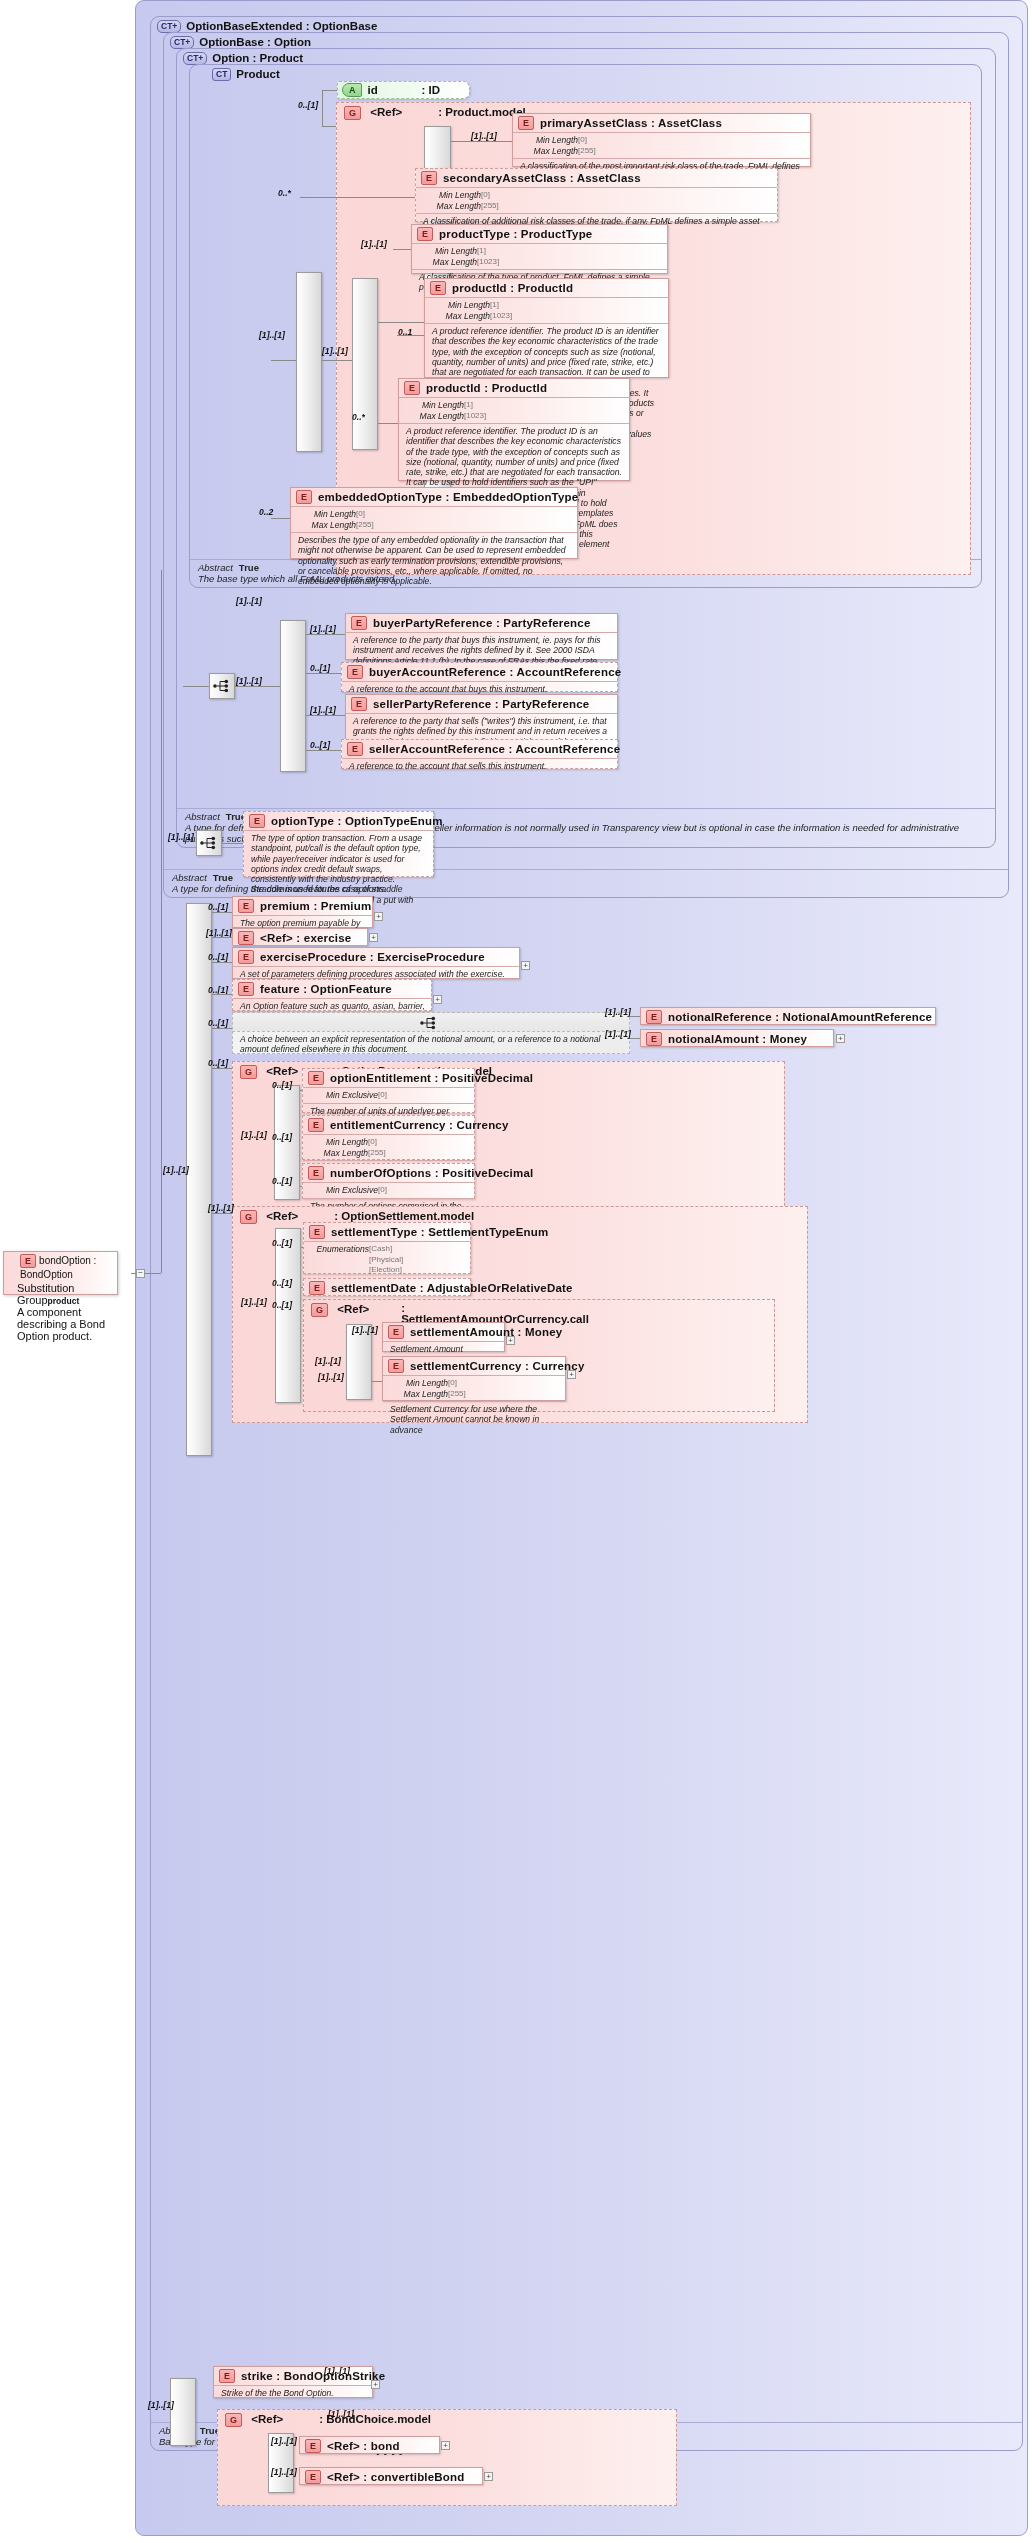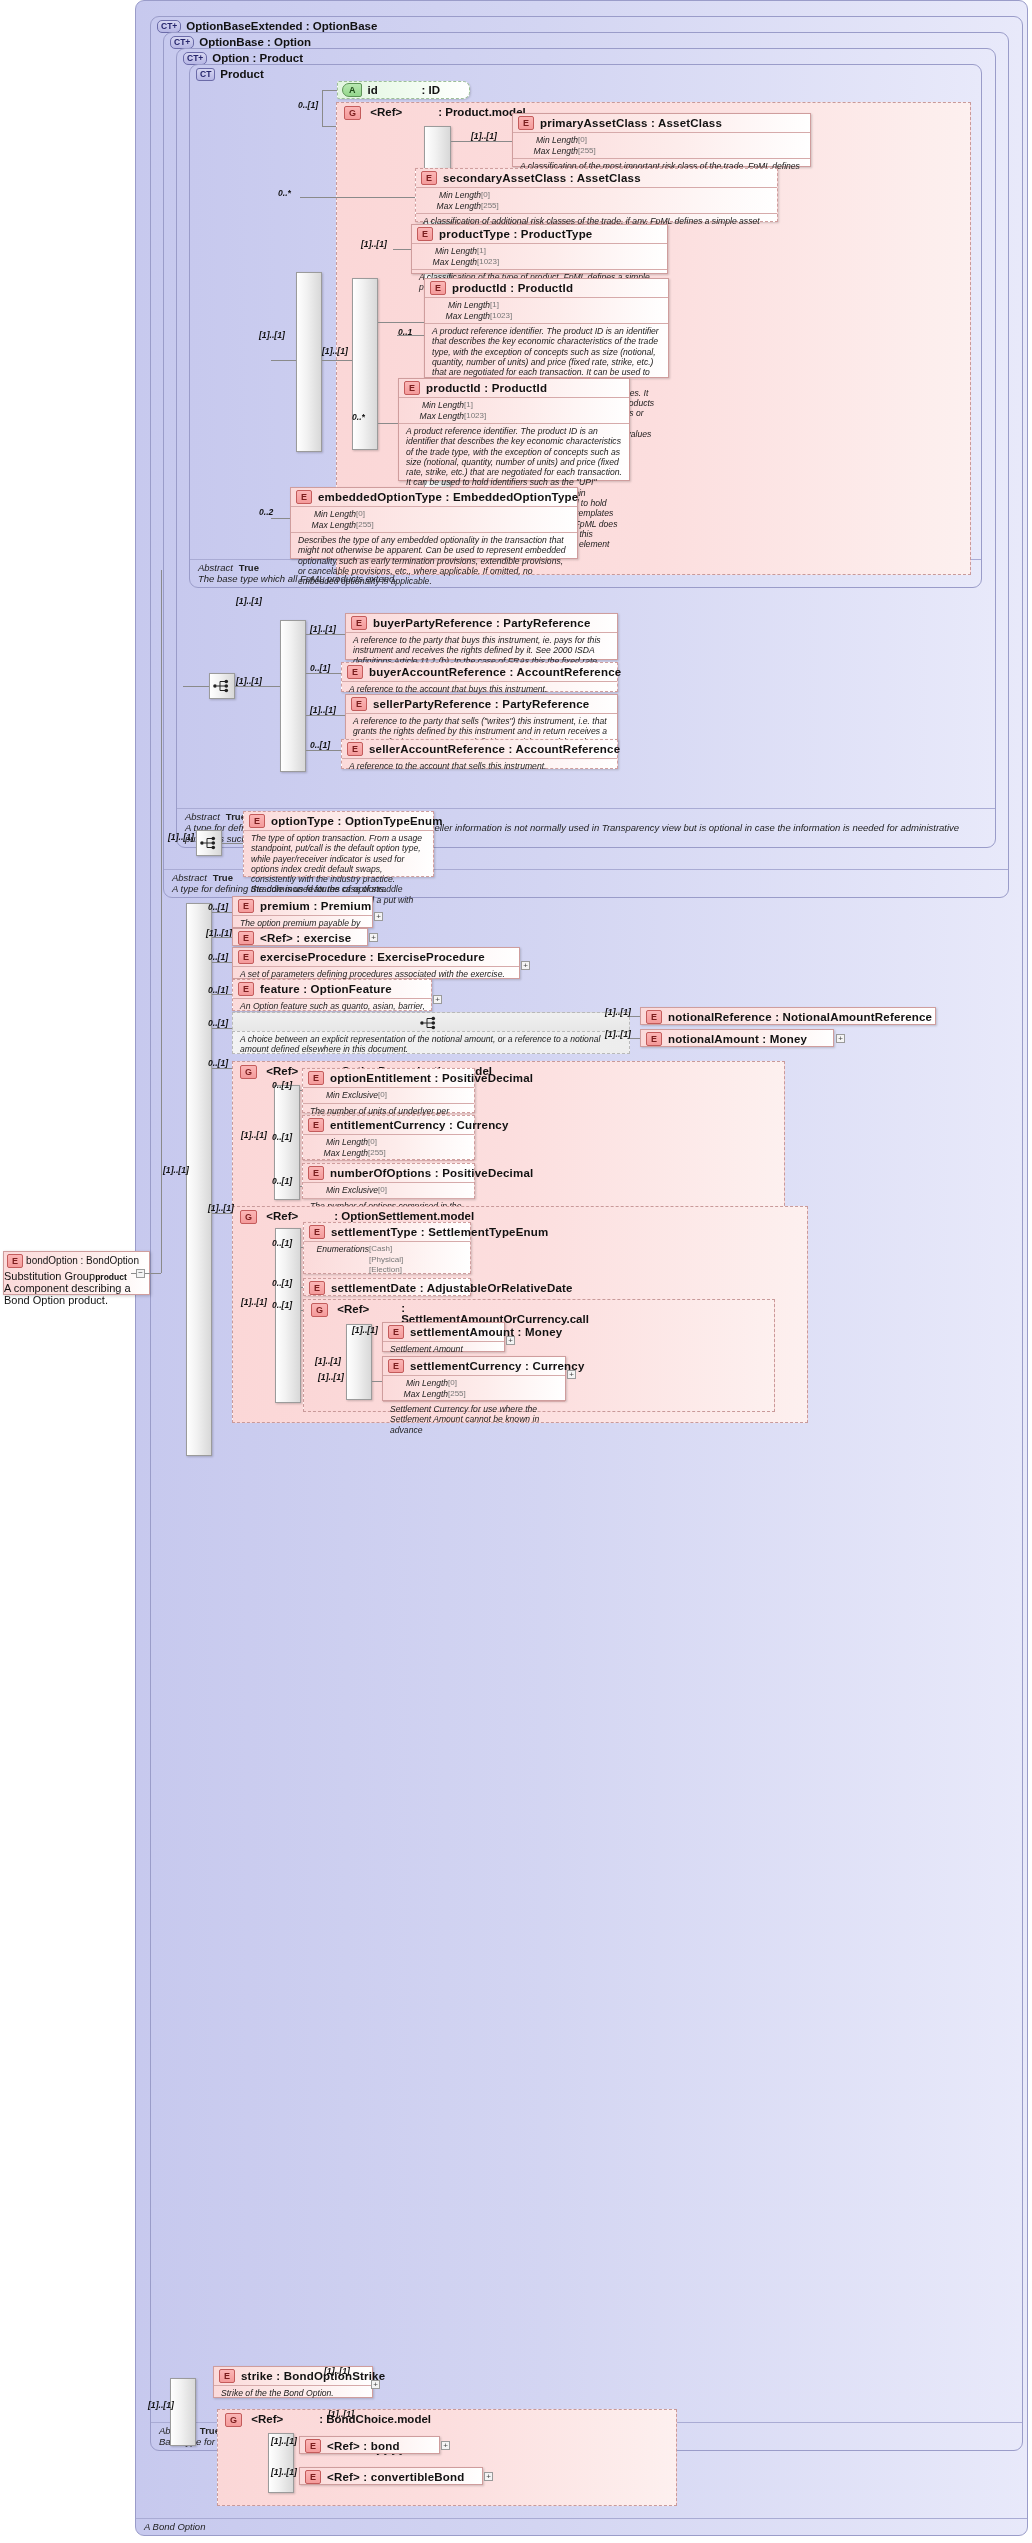--- a/index.html
+++ b/index.html
@@ -23,21 +23,21 @@
     font-size:11.5px; font-weight:bold; color:#111; white-space:nowrap;
   }
   .badge {
     display:inline-block; vertical-align:middle;
     border:1px solid #6b6ba8; border-radius:5px;
     background:linear-gradient(#d7d7f2,#b6b6e4);
     color:#24246b; font-size:8.5px; font-weight:bold;
     padding:0px 3px; line-height:11px; margin-right:5px;
     font-family:"Liberation Sans", sans-serif;
   }
-  .badge.sq { border-radius:3px; }
+  .badge.sq { border-radius:3px;margin-left:16px; }
   .ct-foot {
     position:absolute; left:0; right:0; bottom:0;
     border-top:1px solid #a9abd4;
     padding:2px 8px 3px 8px;
     font-size:9.5px; font-style:italic; color:#222;
     line-height:11px;
   }
   .ct-foot .abs { font-style:italic; }
   .ct-foot .absval { font-style:normal; font-weight:bold; margin-left:6px; }
 
@@ -146,23 +146,20 @@
     background:linear-gradient(to bottom,#f0f0f0,#dcdcdc);
     border:1px dashed #b9b9b9;
   }
 </style>
 </head>
 <body>
 
 <div class="canvas">
 
   <div class="ct" style="left:135px; top:0px; width:893px; height:2536px;">
-    <div class="ct-foot">
-      <span>A Bond Option</span>
-    </div>
   </div>
 
   <div class="ct" style="left:150px; top:16px; width:873px; height:2435px;">
     <div class="ct-head">
       <span class="badge">CT+</span><span>OptionBaseExtended : OptionBase</span>
     </div>
     <div class="ct-foot">
       <span class="abs">Abstract</span><span class="absval">True</span><br>
       <span>Base type for options starting with the 4-3 release, until we refactor the schema as part of the 5-0 release series.</span>
     </div>
@@ -191,21 +188,21 @@
   <div class="ct" style="left:189px; top:64px; width:793px; height:524px;">
     <div class="ct-head">
       <span class="badge sq">CT</span><span>Product</span>
     </div>
     <div class="ct-foot">
       <span class="abs">Abstract</span><span class="absval">True</span><br>
       <span>The base type which all FpML products extend.</span>
     </div>
   </div>
 
-  <div class="rootel" style="left:3px; top:1251px; width:147px; height:44px;">
+  <div class="rootel" style="left:3px; top:1251px; width:115px; height:44px;padding-left:13px;">
     <div class="el-head" style="padding:2px 4px 2px 3px;">
       <span class="ebadge">E</span>
       <span class="nm" style="font-size:10px;">bondOption : BondOption</span>
     </div>
     <div class="facets">
       <div class="row"><span class="fk" style="width:62px;">Substitution Group</span><span class="fv" style="color:#111;font-weight:bold;font-size:8.5px;">product</span></div>
     </div>
     <div class="doc">A component describing a Bond Option product.</div>
   </div>
   <div class="minus" style="left:136px; top:1269px;">−</div>

